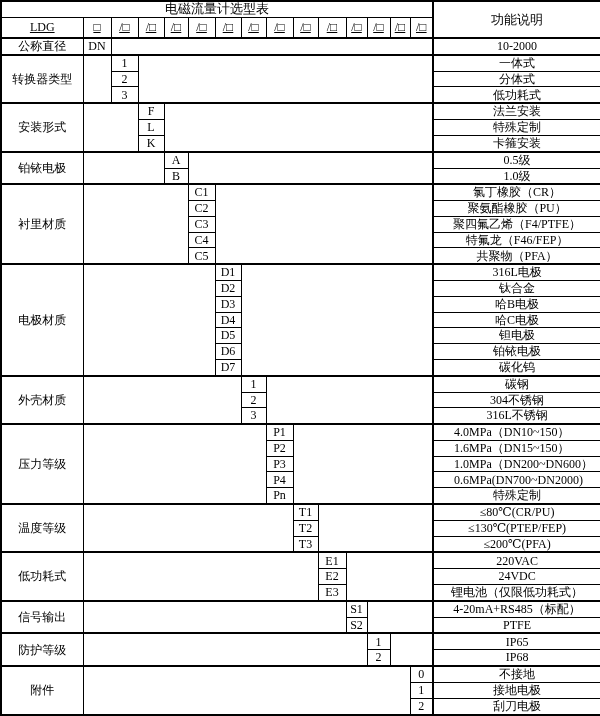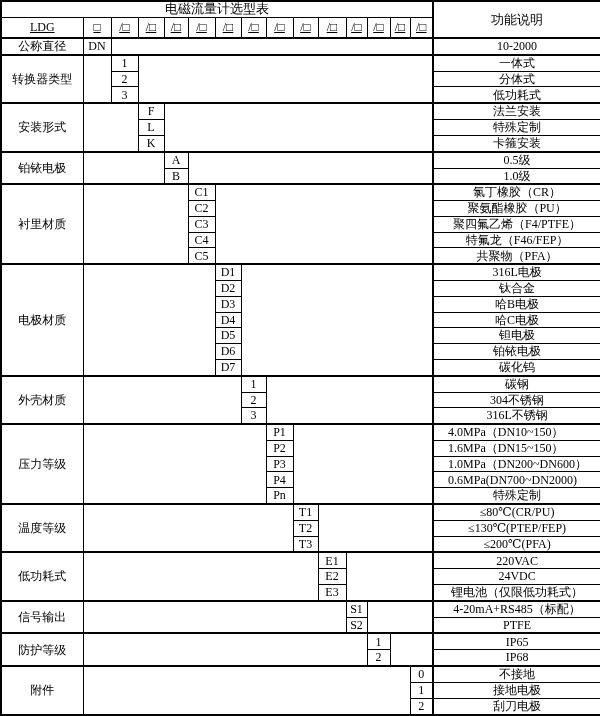--- a/index.html
+++ b/index.html
@@ -20,21 +20,21 @@
     line-height:1.05;
     overflow:hidden;
     white-space:nowrap;
   }
   tr.title-row{height:16px;}
   tr.code-row{height:21px;text-decoration:underline;}
   td.title{font-size:13px;}
   td.func-hdr{font-size:13px;border-radius:19px;}
   td.desc{border-left:2px solid #000;}
   tr.sec td{border-top:2px solid #000;}
-  td.left{text-align:left;padding-left:14px;}
+  td.left{text-align:left;padding-left:20px;}
   td.code{font-family:"Liberation Serif","DejaVu Serif",serif;}
 </style>
 </head>
 <body>
 
 <table class="sel">
   <colgroup>
     <col style="width:82px">
       <col style="width:28px">
       <col style="width:27px">

